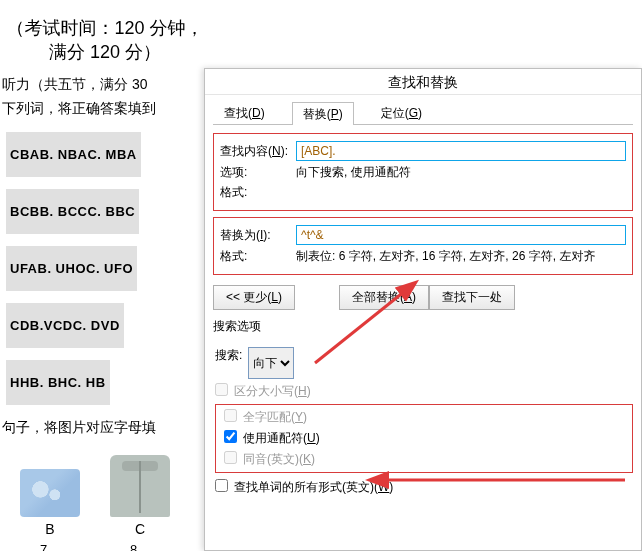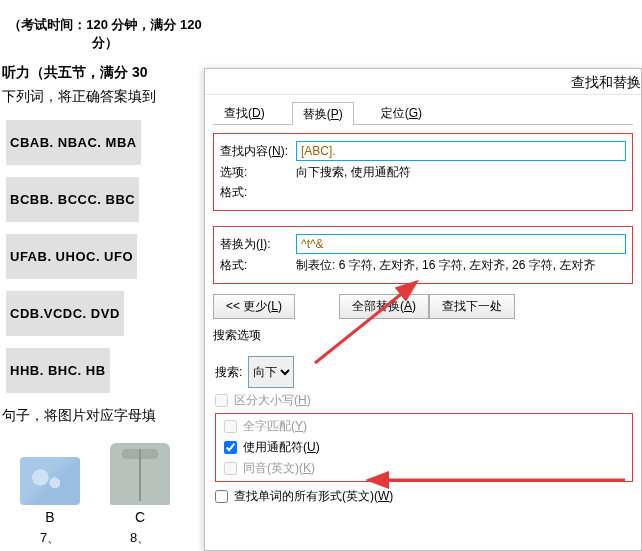--- a/index.html
+++ b/index.html
@@ -1,52 +1,52 @@
 <!DOCTYPE html>
 <html><head>
 <meta charset="utf-8">
 <style>
 *{box-sizing:border-box;margin:0;padding:0;font-family:"Microsoft YaHei","SimSun",sans-serif}
 body{width:642px;height:551px;overflow:hidden;background:#fff;position:relative;font-size:14px}
 .doc{position:absolute;left:0;top:0;width:210px;height:551px;padding:8px 0 0 0;color:#000}
-.subtitle{font-weight:bold;text-align:center;margin:8px 0 12px 0;font-size:13px}
-.sec{font-weight:bold;margin:6px 0 6px 2px;font-size:14px}
+.subtitle{font-weight:normal;text-align:center;margin:8px 0 12px 0;font-size:18px}
+.sec{font-weight:normal;margin:6px 0 6px 2px;font-size:14px}
 .line{margin:6px 0 6px 2px;font-size:14px}
 .answers{margin:8px 0 8px 6px}
 .answers div{background:#e0e0e0;display:inline-block;padding:15px 4px;margin:6px 0;font-weight:bold;font-size:13px;letter-spacing:.5px}
 .imgs{display:flex;gap:30px;margin:18px 0 4px 20px;align-items:flex-end}
 .imgbox{width:60px;text-align:center}
 .mapimg{width:60px;height:48px;background:linear-gradient(135deg,#a8c8e8 40%,#9abde2 60%);border-radius:4px;position:relative}
 .mapimg:before{content:"";position:absolute;inset:6px;background:radial-gradient(circle at 30% 40%,#cfe2f3 20%,transparent 21%),radial-gradient(circle at 60% 55%,#cfe2f3 15%,transparent 16%)}
 .jacketimg{width:60px;height:62px;background:#b8c2bd;border-radius:6px 6px 2px 2px;position:relative}
 .jacketimg:before{content:"";position:absolute;left:12px;top:6px;right:12px;height:10px;background:#a4ada8;border-radius:4px}
 .jacketimg:after{content:"";position:absolute;left:29px;top:6px;width:2px;bottom:4px;background:#8a938e}
 .imglabel{margin-top:4px;font-size:14px}
 .imgsub{font-size:13px;color:#000;margin-top:4px}
 
 .dialog{position:absolute;left:204px;top:68px;width:438px;height:483px;border:1px solid #bfbfbf;background:#fff;box-shadow:-2px 0 6px rgba(0,0,0,.15)}
-.titlebar{height:26px;text-align:right;font-size:14px;line-height:26px;border-bottom:1px solid #e5e5e5}
+.titlebar{height:26px;text-align:center;font-size:14px;line-height:26px;border-bottom:1px solid #e5e5e5}
 .content{padding:6px 8px 8px 8px;position:relative;height:calc(100% - 26px)}
 .tabs{height:24px;border-bottom:1px solid #bfbfbf;display:flex;gap:16px;margin-bottom:8px}
 .tab{padding:3px 10px 0 10px;font-size:12px;border:1px solid transparent;border-bottom:none;cursor:pointer}
 .tab.active{border-color:#bfbfbf;background:#fff;position:relative;top:1px}
 .u{text-decoration:underline}
 
-.fields{border:1px solid #d83b3b;padding:4px 6px 6px 6px;margin-bottom:9px}
+.fields{border:1px solid #d83b3b;padding:4px 6px 6px 6px;margin-bottom:0}
 .row{display:flex;align-items:center;margin:3px 0;font-size:12px}
 .lbl{width:76px;flex:0 0 76px}
 .input{flex:1;border:1px solid #0ea5e9;height:20px;padding:0 4px;font-size:12px;color:#a16207}
 .static{flex:1;font-size:12px;color:#000}
 
 .btnrow{display:flex;margin:10px 0 8px 0}
 .btn{border:1px solid #adadad;background:linear-gradient(#fdfdfd,#e9e9e9);padding:3px 12px;font-size:12px;cursor:pointer;min-width:82px;text-align:center}
 
 .optshdr{font-size:12px;margin:4px 0 4px 0}
 .optsbox{border:1px solid #d83b3b;padding:0 8px;margin-top:2px}
-.optrow{display:flex;align-items:center;gap:6px;margin:4px 0;font-size:12px}
+.optrow{display:flex;gap:6px;margin:4px 0;font-size:12px}
 select{border:1px solid #7a9ac0;height:32px;font-size:12px}
 .cb{width:13px;height:13px}
 .disabled{color:#9a9a9a}
 .outer-opts{padding:4px 0 0 2px}
 
 
 .arrow{position:absolute;pointer-events:none}
 .arrow svg{overflow:visible}
 </style>
 </head>

